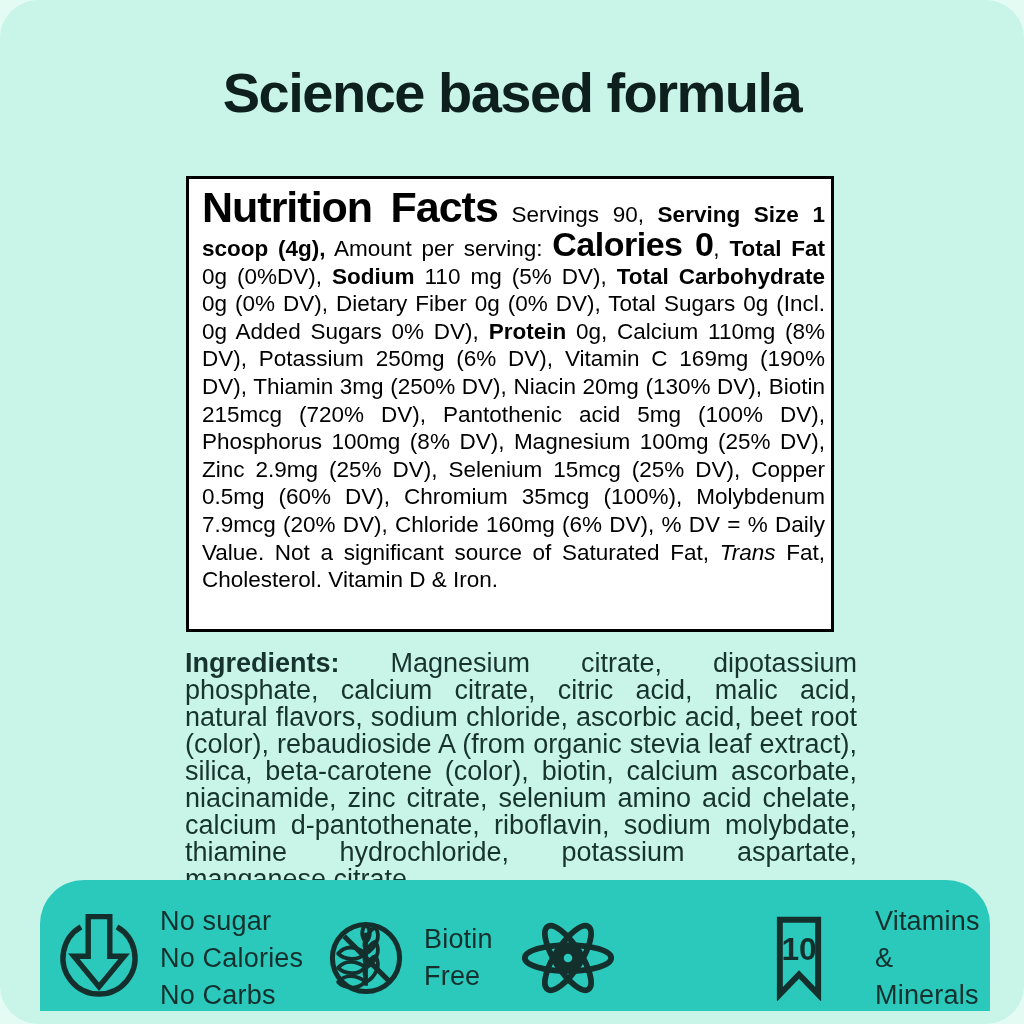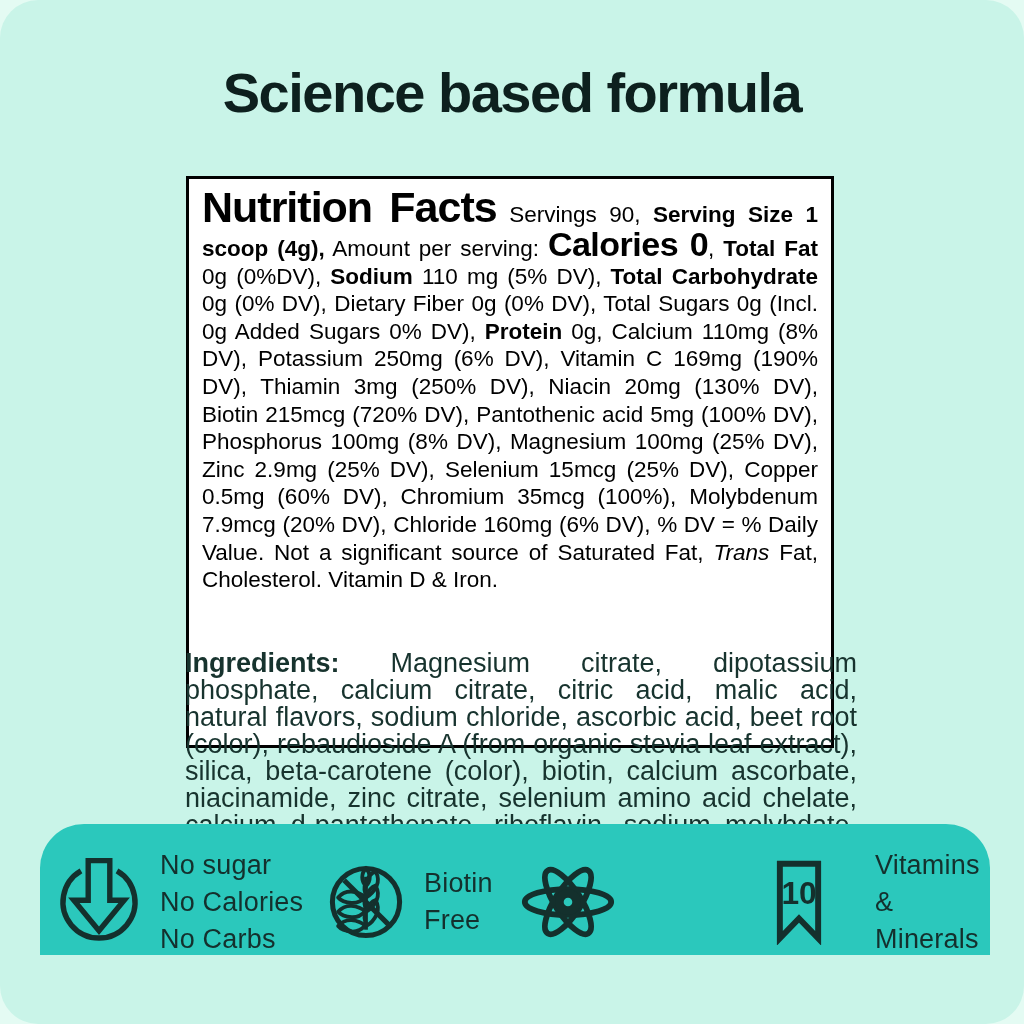--- a/index.html
+++ b/index.html
@@ -25,45 +25,45 @@
     background:var(--background);
     border-radius:38px;
   }
   .page-title{
     position:absolute;left:0;top:60px;width:1024px;
     text-align:center;
     font-size:56px;font-weight:bold;letter-spacing:-1.5px;
     color:var(--title-color);
   }
   .nutrition-panel{
-    position:absolute;left:186px;top:176px;width:648px;height:572px;
+    position:absolute;left:186px;top:176px;width:648px;height:456px;
     box-sizing:border-box;
     background:var(--panel-bg);
     border:3px solid var(--panel-border);
-    padding:4px 13px 6px 13px;
+    padding:4px 6px 6px 13px;
   }
   .nutrition-text{
     font-size:22.5px;line-height:27.6px;
     text-align:justify;
     color:var(--panel-text);
   }
   .seg-title{font-size:43px;font-weight:bold;letter-spacing:-1px;line-height:48px;}
   .seg-calories{font-size:34px;font-weight:bold;letter-spacing:-0.5px;}
   .seg-bold{font-weight:bold;}
   .seg-italic{font-style:italic;}
   .seg-regular{}
   .ingredients{
     position:absolute;left:185px;top:650px;width:672px;
     font-size:27px;line-height:27px;
     text-align:justify;
     color:var(--ingredients-color);
   }
   .ingredients b{font-weight:bold;}
   .features-bar{
-    position:absolute;left:40px;top:824px;width:950px;height:131px;
+    position:absolute;left:40px;top:880px;width:950px;height:131px;
     background:var(--bar);
     border-radius:44px 44px 0 0;
   }
   .feature{
     position:absolute;top:0;height:156px;
     display:flex;align-items:center;gap:16px;
   }
   .feature .labels{
     color:var(--text-dark);
     font-size:27px;line-height:37px;letter-spacing:0.2px;

